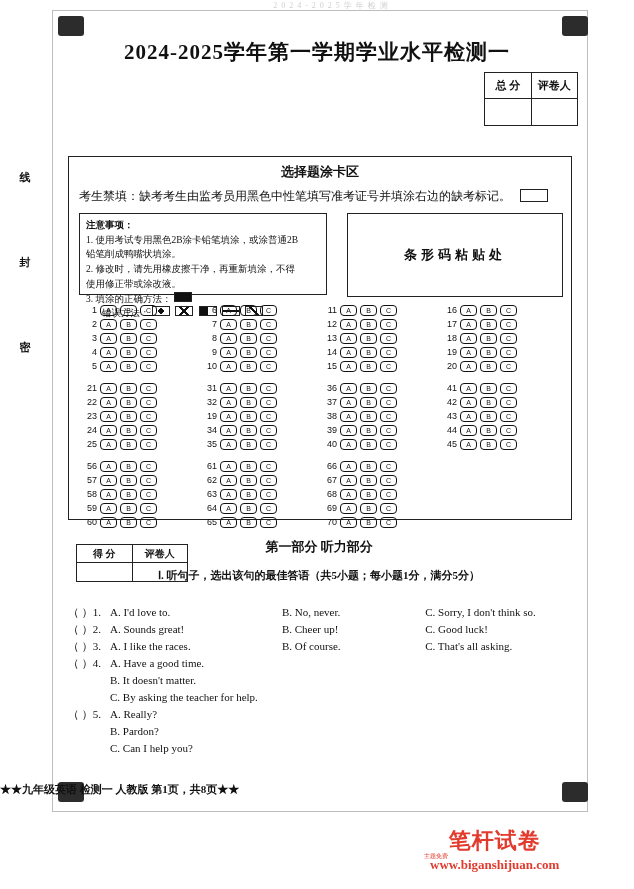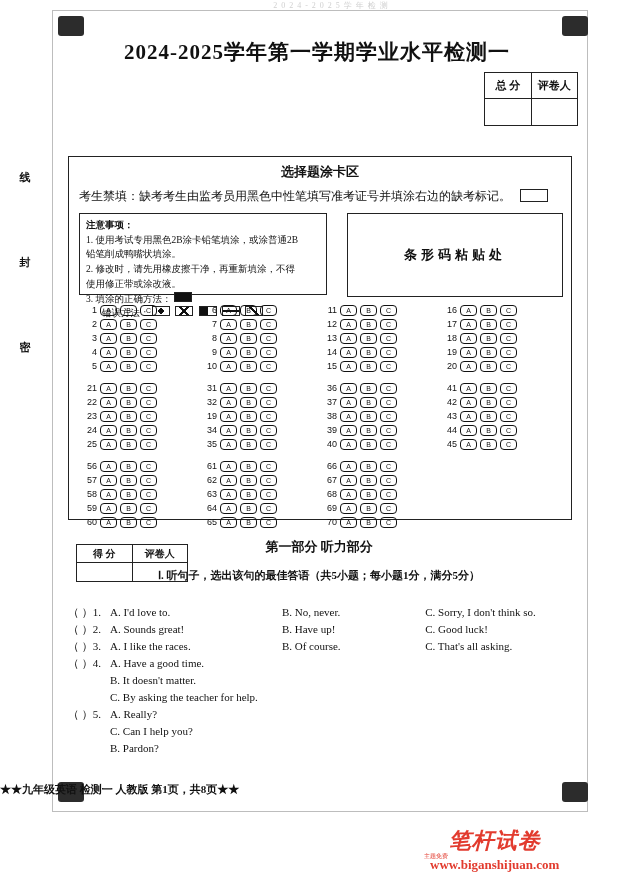--- a/index.html
+++ b/index.html
@@ -91,21 +91,21 @@
   .qpar{width:44px;font-size:11px;}
   .qa{width:180px;}
   .qb{width:150px;}
   .qc{width:160px;}
 
   
   .footer{position:absolute;left:0;right:0;top:782px;font-size:11px;font-weight:700;}
 
   
   .wm{position:absolute;left:430px;top:826px;text-align:center;}
-  .wm .cn{font-size:22px;font-weight:700;color:#e23b2e;letter-spacing:1px;font-style:italic;}
+  .wm .cn{font-size:22px;font-weight:700;color:#e23b2e;letter-spacing:1px;}
   .wm .en{font-size:13px;font-weight:700;color:#e23b2e;margin-top:1px;}
   .wm .tiny{font-size:6px;color:#e23b2e;position:absolute;left:-6px;top:26px;}
 </style>
 </head>
 <body>
 
 <div class="page">
 
   <div class="top-faint">2024-2025学年检测</div>
 
@@ -557,21 +557,21 @@
   <div class="qlist">
       <div class="qline">
         <div class="qpar">（    ）1.</div>
         <div class="qa">A. I'd love to.</div>
         <div class="qb">B. No, never.</div>
         <div class="qc">C. Sorry, I don't think so.</div>
       </div>
       <div class="qline">
         <div class="qpar">（    ）2.</div>
         <div class="qa">A. Sounds great!</div>
-        <div class="qb">B. Have up!</div>
+        <div class="qb">B. Cheer up!</div>
         <div class="qc">C. Good luck!</div>
       </div>
       <div class="qline">
         <div class="qpar">（    ）3.</div>
         <div class="qa">A. I like the races.</div>
         <div class="qb">B. Of course.</div>
         <div class="qc">C. That's all asking.</div>
       </div>
       <div class="qline">
         <div class="qpar">（    ）4.</div>
@@ -592,27 +592,27 @@
         <div class="qc"></div>
       </div>
       <div class="qline">
         <div class="qpar">（    ）5.</div>
         <div class="qa">A. Really?</div>
         <div class="qb"></div>
         <div class="qc"></div>
       </div>
       <div class="qline">
         <div class="qpar"></div>
-        <div class="qa">C. Can I help you?</div>
+        <div class="qa">B. Pardon?</div>
         <div class="qb"></div>
         <div class="qc"></div>
       </div>
       <div class="qline">
         <div class="qpar"></div>
-        <div class="qa">B. Pardon?</div>
+        <div class="qa">C. Can I help you?</div>
         <div class="qb"></div>
         <div class="qc"></div>
       </div>
     </div>
 
   <div class="footer">★★九年级英语  检测一   人教版 第1页，共8页★★</div>
 
   <div class="wm">
     <div class="tiny">主题免费</div>
     <div class="cn">笔杆试卷</div>

